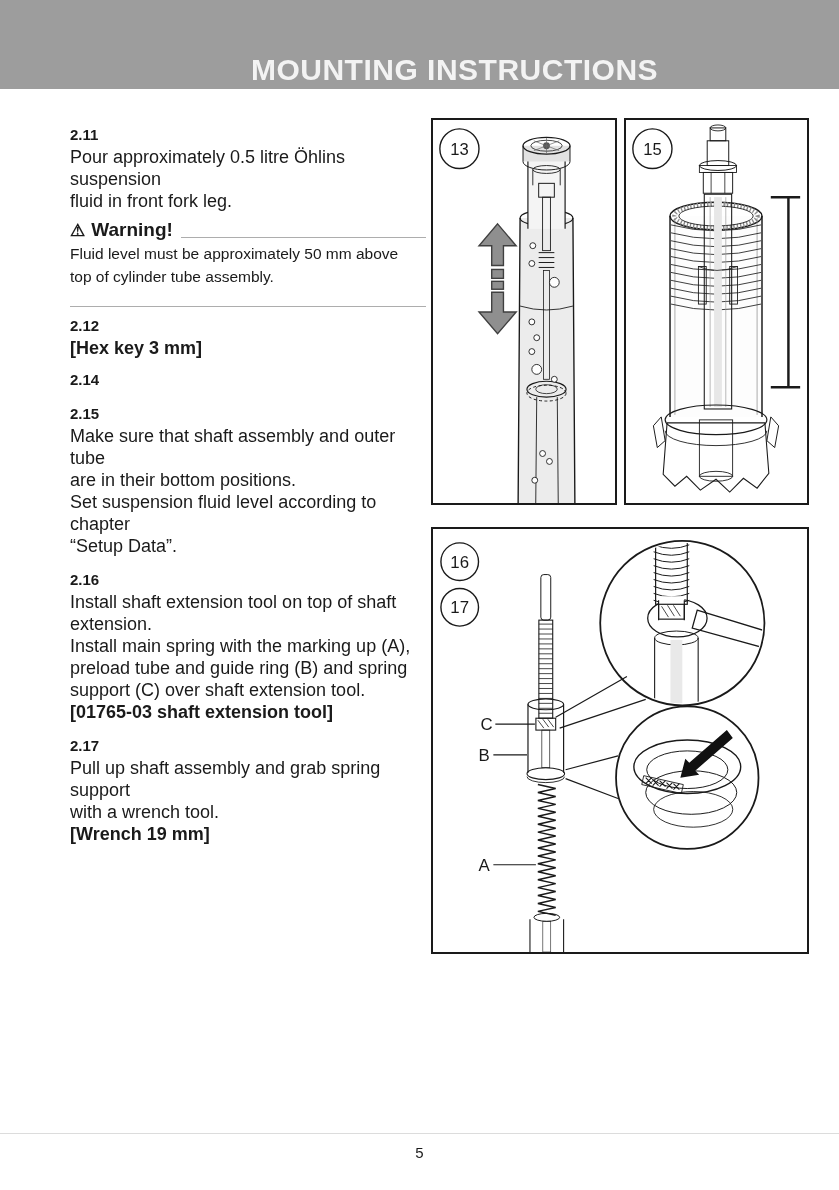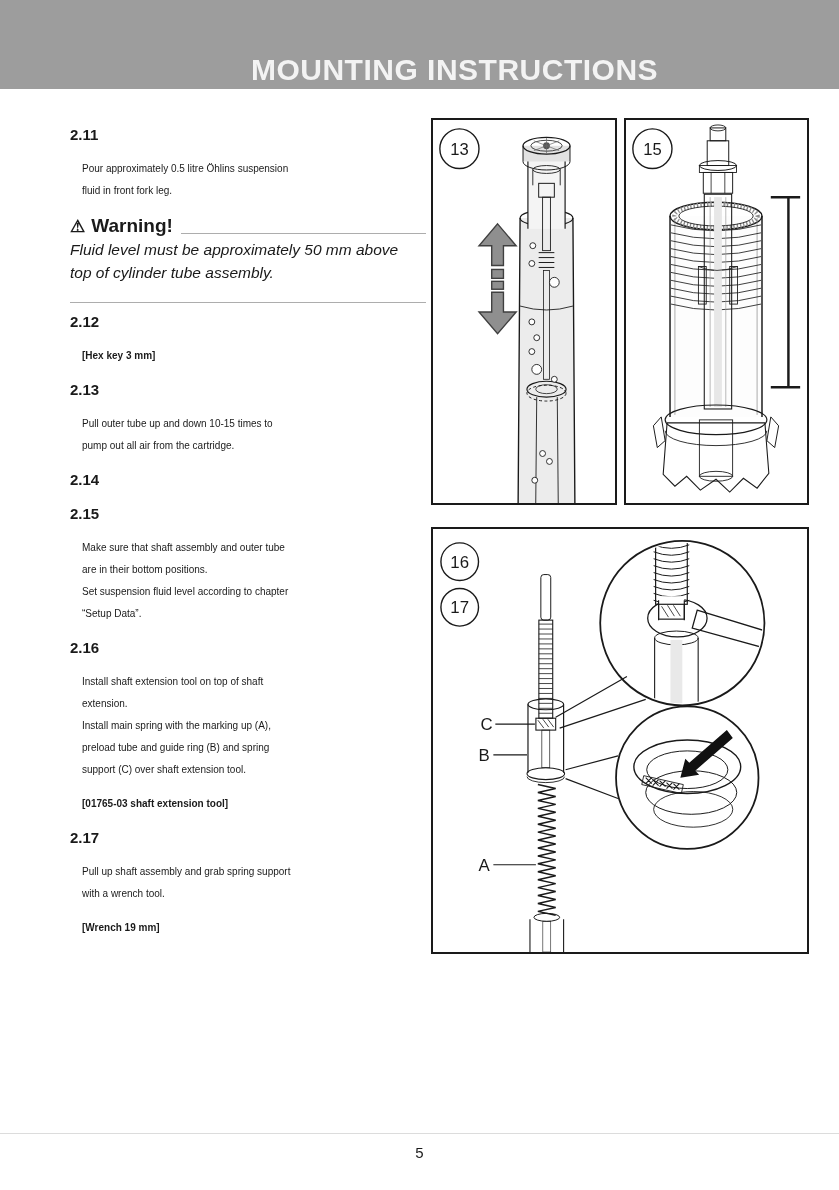--- a/index.html
+++ b/index.html
@@ -12,30 +12,30 @@
     position:absolute; left:0; top:0; width:839px; height:89px;
     background:#9d9d9d; display:flex; align-items:flex-end;justify-content:center;
   }
   .hdr h1 {
     margin:0 0 2px 70px; font-size:30px; font-weight:700;
     color:#f3f3f3; letter-spacing:.5px;
   }
   
   .text-col { position:absolute; left:70px; top:112px; width:356px; }
   .sec h2 { margin:12px 0 0 0; font-size:15px; font-weight:700; line-height:22px; }
-  .sec p  { margin:12px; font-size:10px; line-height:22px; white-space:pre-line; }
+  .sec p  { margin:0; font-size:18px; line-height:22px; white-space:pre-line; }
   .sec p.tool { font-weight:700; }
   .sec.s212 h2 { margin-top:8px; }
   .sec.s214 h2 { margin-top:10px; }
   .warn { margin-top:6px; border-bottom:1px solid #adadad; padding-bottom:18px; }
   .warn .wh { display:flex; align-items:baseline; line-height:24px; }
   .warn .wh .wt { font-size:19px; font-weight:700; white-space:nowrap; }
   .warn .wh .wi { font-size:17px; margin-right:6px; }
   .warn .wh .rule { flex:1; border-bottom:1px solid #adadad; margin-left:8px; align-self:flex-end; margin-bottom:5px; }
-  .warn p { margin:0; font-size:15.5px; font-style:italic; line-height:22.5px; white-space:pre-line; }
+  .warn p { margin:0; font-size:15.5px; line-height:22.5px; white-space:pre-line; }
   
   .figs { position:absolute; left:431px; top:118px; width:353px; height:837px; }
   .panel { position:absolute; background:#fff; border:2px solid #1a1a1a; box-sizing:border-box; }
   .p13 { left:0;   top:0;   width:186px; height:387px; }
   .p15 { left:193; top:0;   width:185px; height:387px; left:193px; }
   .p3  { left:0;   top:409px; width:378px; height:427px; }
   .panel svg { display:block; width:100%; height:100%; }
   svg text { font-family:"Liberation Sans", sans-serif; font-size:17px; fill:#1a1a1a; }
   svg text.mid { text-anchor:middle; }
   .ln { fill:none; stroke:#1a1a1a; }
@@ -67,25 +67,20 @@
       </div>
       <p>Fluid level must be approximately 50 mm above
 top of cylinder tube assembly.</p>
     </section>
 
     <section class="sec s212">
       <h2>2.12</h2>
       <p class="tool">[Hex key 3 mm]</p>
     </section>
 
-    <section class="sec">
-      <h2>2.13</h2>
-      <p>Pull outer tube up and down 10-15 times to
-pump out all air from the cartridge.</p>
-    </section>
 
     <section class="sec s214">
       <h2>2.14</h2>
     </section>
 
     <section class="sec">
       <h2>2.15</h2>
       <p>Make sure that shaft assembly and outer tube
 are in their bottom positions.
 Set suspension fluid level according to chapter

